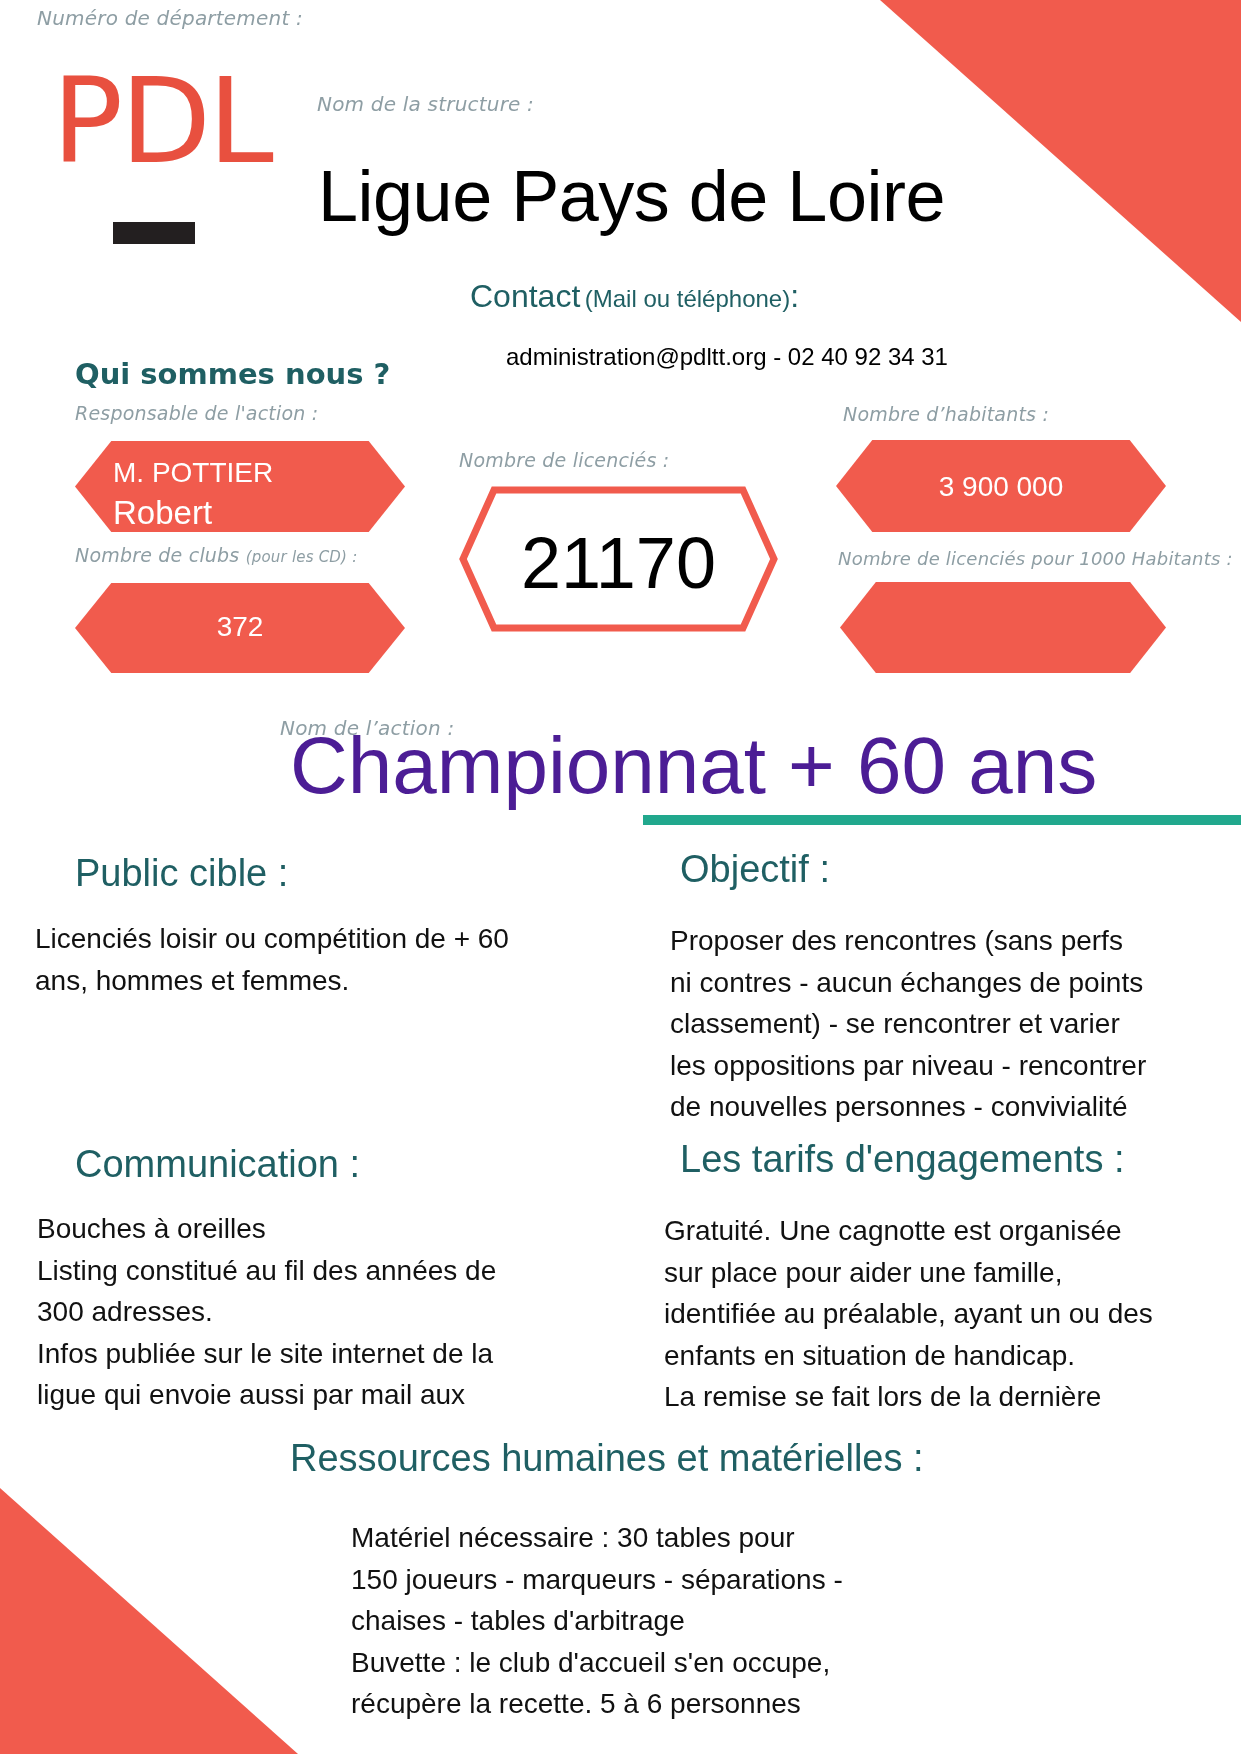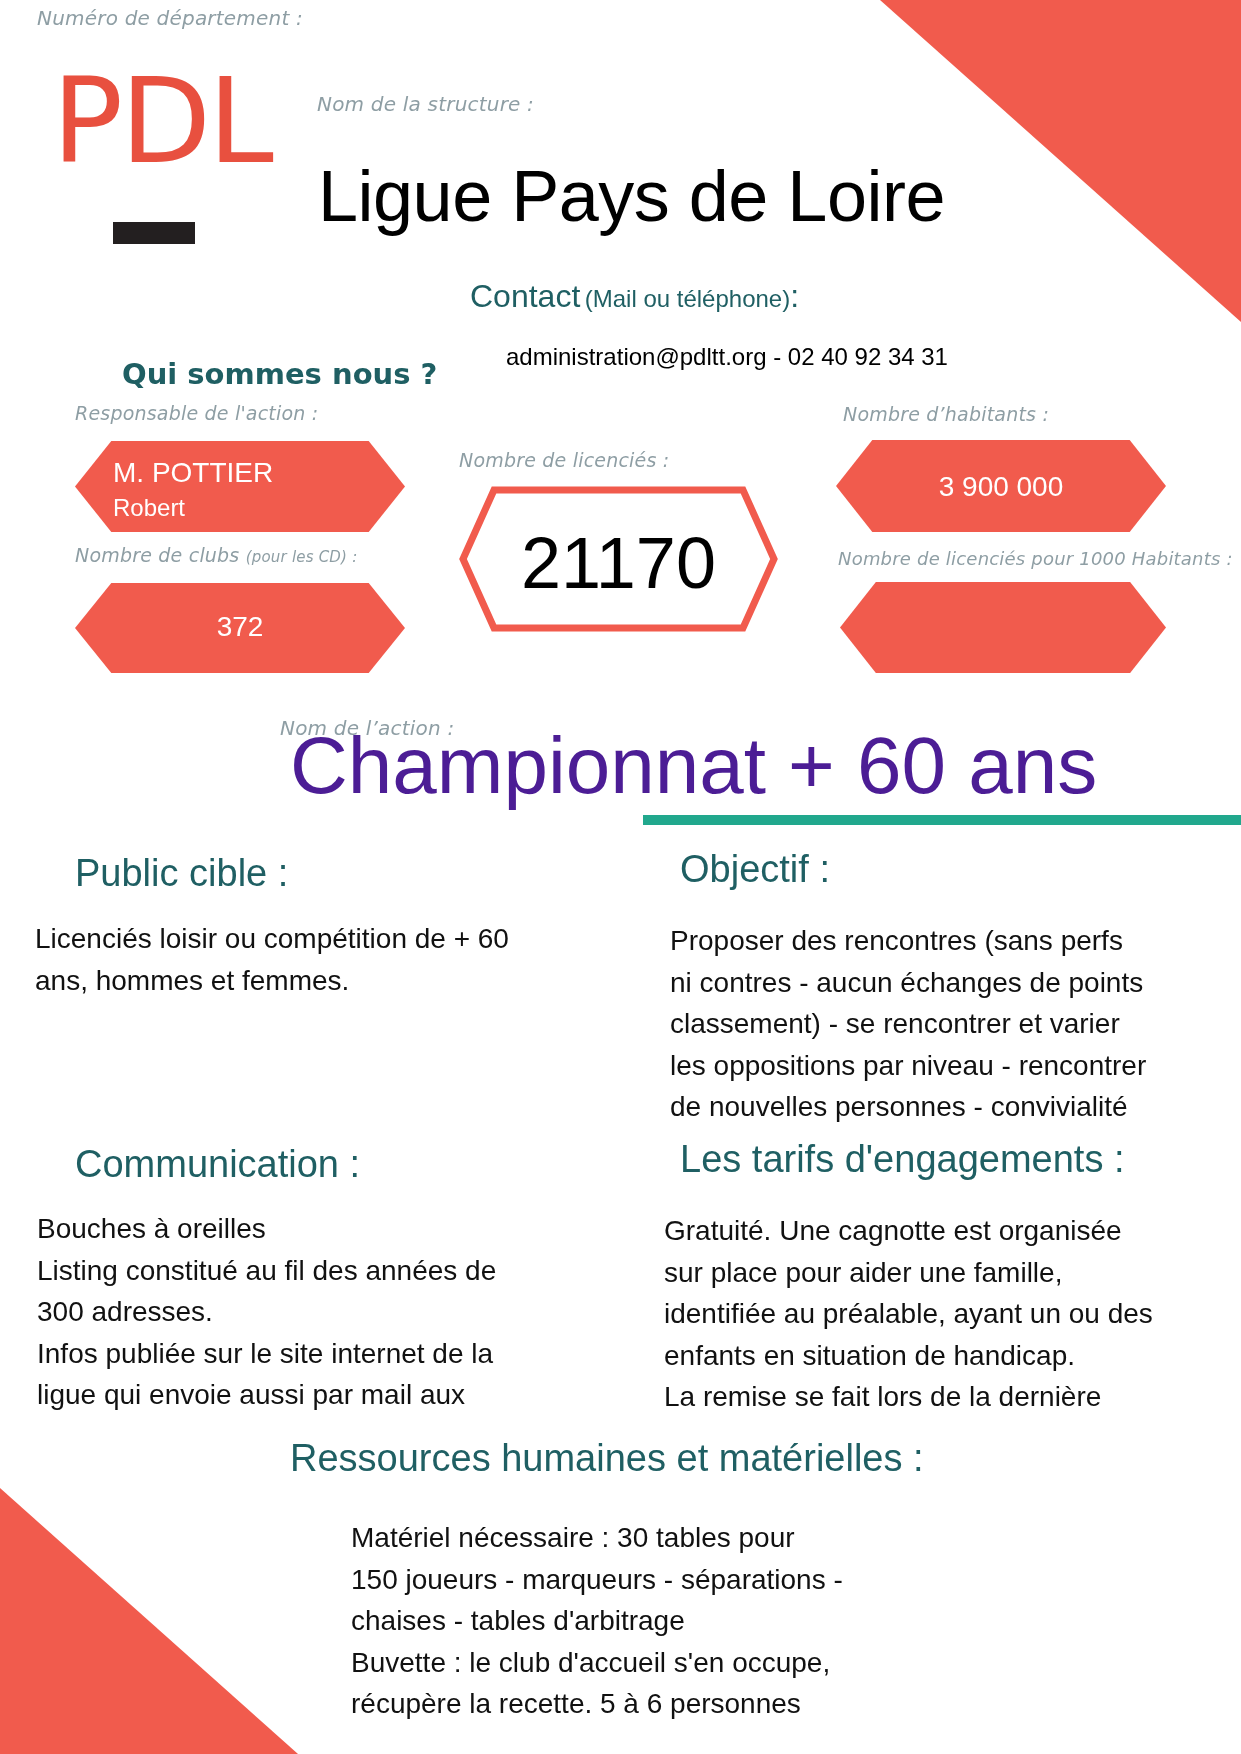--- a/index.html
+++ b/index.html
@@ -31,26 +31,26 @@
 
 <div class="abs label" style="left:317px; top:92px; font-size:20px;">Nom de la structure :</div>
 <div class="abs" style="left:318px; top:155px; font-size:72px; color:#000; white-space:nowrap; letter-spacing:-0.5px;">Ligue Pays de Loire</div>
 
 <div class="abs" style="left:470px; top:278px; white-space:nowrap; color:#1f5f63;">
   <span style="font-size:32px;">Contact</span>
   <span style="font-size:24px;">(Mail ou téléphone)</span><span style="font-size:32px;">:</span>
 </div>
 <div class="abs" style="left:506px; top:343px; font-size:24px; white-space:nowrap; color:#000;">administration@pdltt.org - 02 40 92 34 31</div>
 
-<div class="abs" style="left:75px; top:357px; font-family:'DejaVu Sans', sans-serif; font-weight:bold; font-size:29px; color:#1f5f63; white-space:nowrap;margin-left:47px;">Qui sommes nous ?</div>
+<div class="abs" style="left:75px; top:357px; font-family:'DejaVu Sans', sans-serif; font-weight:bold; font-size:29px; color:#1f5f63; white-space:nowrap;">Qui sommes nous ?</div>
 <div class="abs label" style="left:75px; top:402px;">Responsable de l'action :</div>
 
 <div class="hex" style="left:75px; top:441px; width:330px; height:91px;">
   <div class="txt" style="left:38px; top:16px; font-size:28px;">M. POTTIER</div>
-  <div class="txt" style="left:38px; top:53px; font-size:24px;">Robert</div>
+  <div class="txt" style="left:38px; top:53px; font-size:33px;">Robert</div>
 </div>
 
 <div class="abs label" style="left:75px; top:544px;">
   <span>Nombre de clubs</span>
   <small>(pour les CD) :</small>
 </div>
 <div class="hex" style="left:75px; top:583px; width:330px; height:90px;">
   <div class="txt" style="left:0; right:0; top:28px; text-align:center; font-size:28px;">372</div>
 </div>
 

